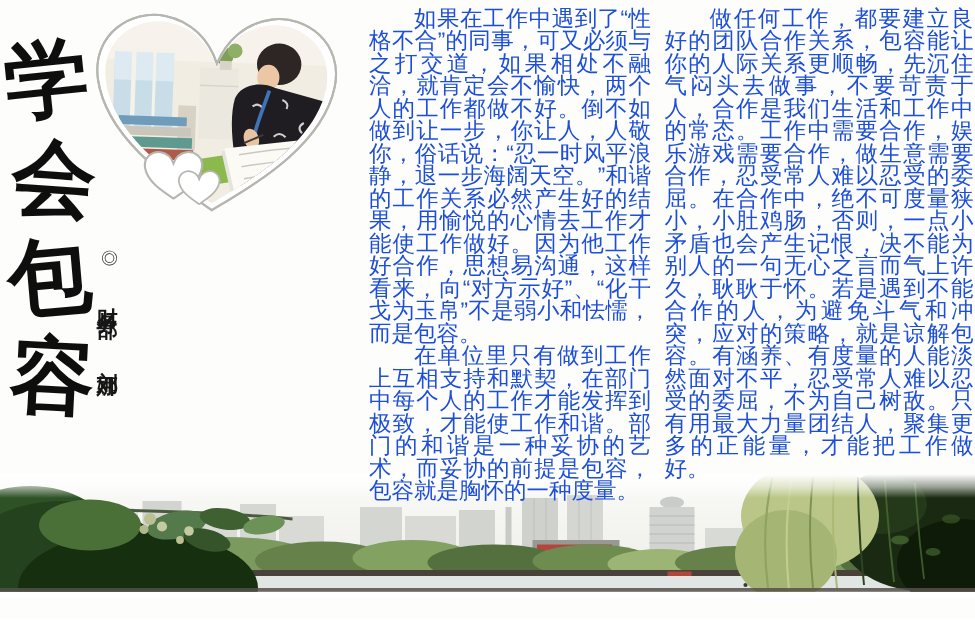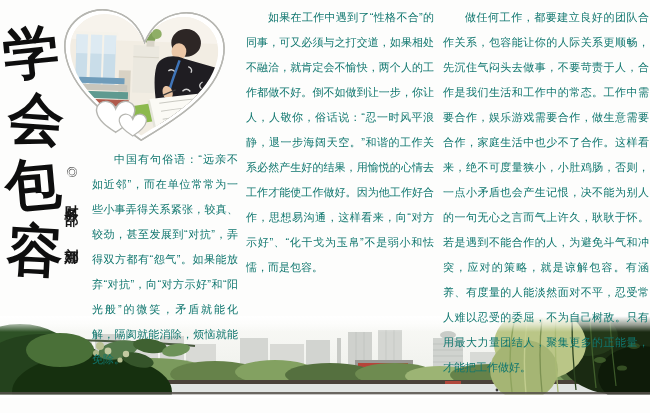--- a/index.html
+++ b/index.html
@@ -26,22 +26,22 @@
   .byline {
     position:absolute; left:63px; top:158px; height:170px; z-index:6;
     writing-mode:vertical-rl; text-orientation:upright;
     font-size:14px; font-weight:700; color:#161616; letter-spacing:3px;
   }
   .byline .marker { font-size:11px; font-weight:400; letter-spacing:0; margin-block-start:0; }
   .byline .dept { margin-inline-start:6px; }
   .byline .author { margin-inline-start:14px; }
   
   .col {
-    position:absolute; z-index:5; color:#0f766e;
-    font-size:11px; line-height:25px; text-align:justify;
+    position:absolute; z-index:5; color:#1d4ed8;
+    font-size:15px; line-height:15px; text-align:justify;
     text-justify:inter-character;
   }
   .col p { text-indent:2em; }
   .col1 { left:92px;  top:147px; width:146px; }
   .col2 { left:246px; top:5px;   width:188px; }
   .col3 { left:443px; top:5px;   width:206px; }
   
   .heart-photo { position:absolute; left:46px; top:-4px; z-index:4; }
   .panorama    { position:absolute; left:0; top:316px; z-index:1; }
 </style>
@@ -122,28 +122,26 @@
           <path d="M116,124 q30,-6 58,-8" stroke="#c9c9c2" stroke-width="1" fill="none"></path>
           <polygon points="110,138 178,126 180,133 112,145" fill="#6aa3c6"></polygon>
         </g>
       </g>
       <use href="#heartPath" fill="none" stroke="#b6b6b1" stroke-width="1.4"></use>
     </g>
     <use href="#heartPath" transform="translate(44,103) scale(0.24)" fill="#ffffff" stroke="#b6b6b1" stroke-width="6"></use>
     <use href="#heartPath" transform="translate(68,117) scale(0.17)" fill="#ffffff" stroke="#b6b6b1" stroke-width="7"></use>
   </svg>
 
-  <div class="col col1">
-    <p>中国有句俗语：“远亲不如近邻”，而在单位常常为一些小事弄得关系紧张，较真、较劲，甚至发展到“对抗”，弄得双方都有“怨气”。如果能放弃“对抗”，向“对方示好”和“阳光般”的微笑，矛盾就能化解，隔阂就能消除，烦恼就能免除。</p>
-  </div>
   <div class="col col2">
     <p>如果在工作中遇到了“性格不合”的同事，可又必须与之打交道，如果相处不融洽，就肯定会不愉快，两个人的工作都做不好。倒不如做到让一步，你让人，人敬你，俗话说：“忍一时风平浪静，退一步海阔天空。”和谐的工作关系必然产生好的结果，用愉悦的心情去工作才能使工作做好。因为他工作好合作，思想易沟通，这样看来，向“对方示好”、“化干戈为玉帛”不是弱小和怯懦，而是包容。</p>
+    <p>在单位里只有做到工作上互相支持和默契，在部门中每个人的工作才能发挥到极致，才能使工作和谐。部门的和谐是一种妥协的艺术，而妥协的前提是包容，包容就是胸怀的一种度量。</p>
   </div>
   <div class="col col3">
-    <p>做任何工作，都要建立良好的团队合作关系，包容能让你的人际关系更顺畅，先沉住气闷头去做事，不要苛责于人，合作是我们生活和工作中的常态。工作中需要合作，娱乐游戏需要合作，做生意需要合作，家庭生活中也少不了合作。这样看来，绝不可度量狭小，小肚鸡肠，否则，一点小矛盾也会产生记恨，决不能为别人的一句无心之言而气上许久，耿耿于怀。若是遇到不能合作的人，为避免斗气和冲突，应对的策略，就是谅解包容。有涵养、有度量的人能淡然面对不平，忍受常人难以忍受的委屈，不为自己树敌。只有用最大力量团结人，聚集更多的正能量，才能把工作做好。</p>
+    <p>做任何工作，都要建立良好的团队合作关系，包容能让你的人际关系更顺畅，先沉住气闷头去做事，不要苛责于人，合作是我们生活和工作中的常态。工作中需要合作，娱乐游戏需要合作，做生意需要合作，忍受常人难以忍受的委屈。在合作中，绝不可度量狭小，小肚鸡肠，否则，一点小矛盾也会产生记恨，决不能为别人的一句无心之言而气上许久，耿耿于怀。若是遇到不能合作的人，为避免斗气和冲突，应对的策略，就是谅解包容。有涵养、有度量的人能淡然面对不平，忍受常人难以忍受的委屈，不为自己树敌。只有用最大力量团结人，聚集更多的正能量，才能把工作做好。</p>
   </div>
 
   <svg class="panorama" width="650" height="82" viewBox="0 0 650 82">
     <defs>
       <linearGradient id="fadeTop" x1="0" y1="0" x2="0" y2="1">
         <stop offset="0" stop-color="#ffffff" stop-opacity="1"></stop>
         <stop offset="0.55" stop-color="#ffffff" stop-opacity="0.55"></stop>
         <stop offset="1" stop-color="#ffffff" stop-opacity="0"></stop>
       </linearGradient>
       <linearGradient id="skyGrad" x1="0" y1="0" x2="0" y2="1">

